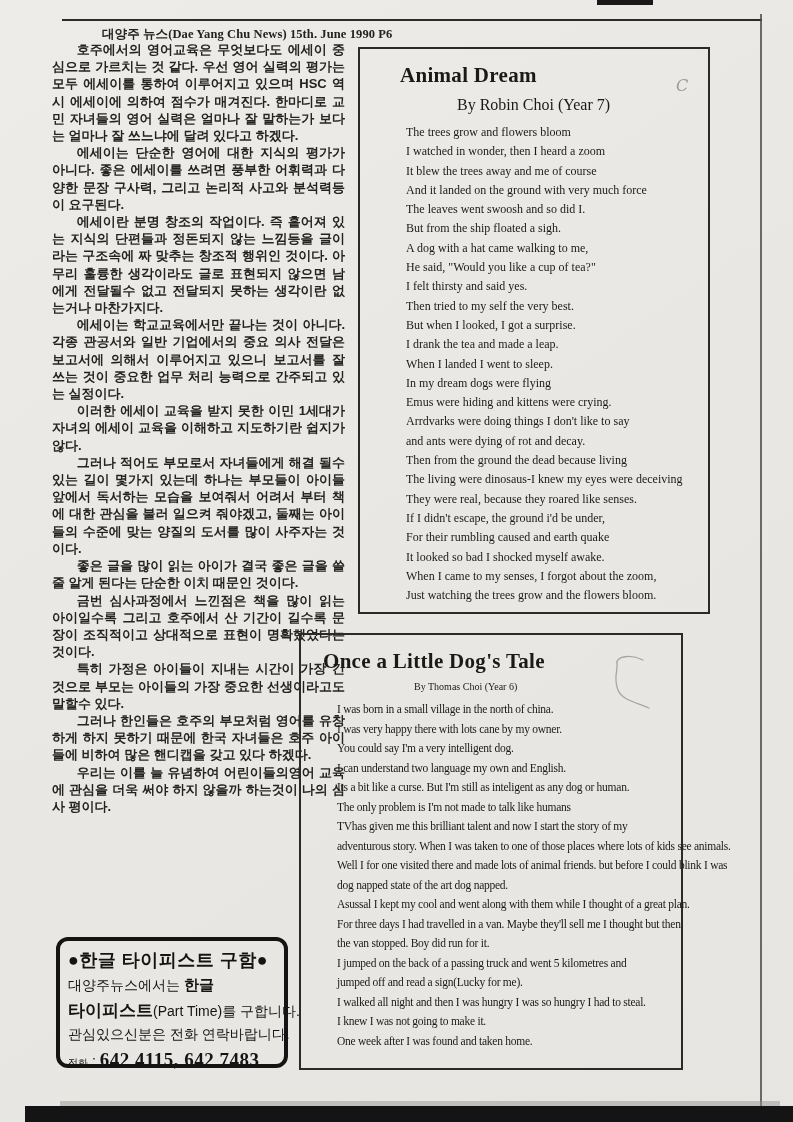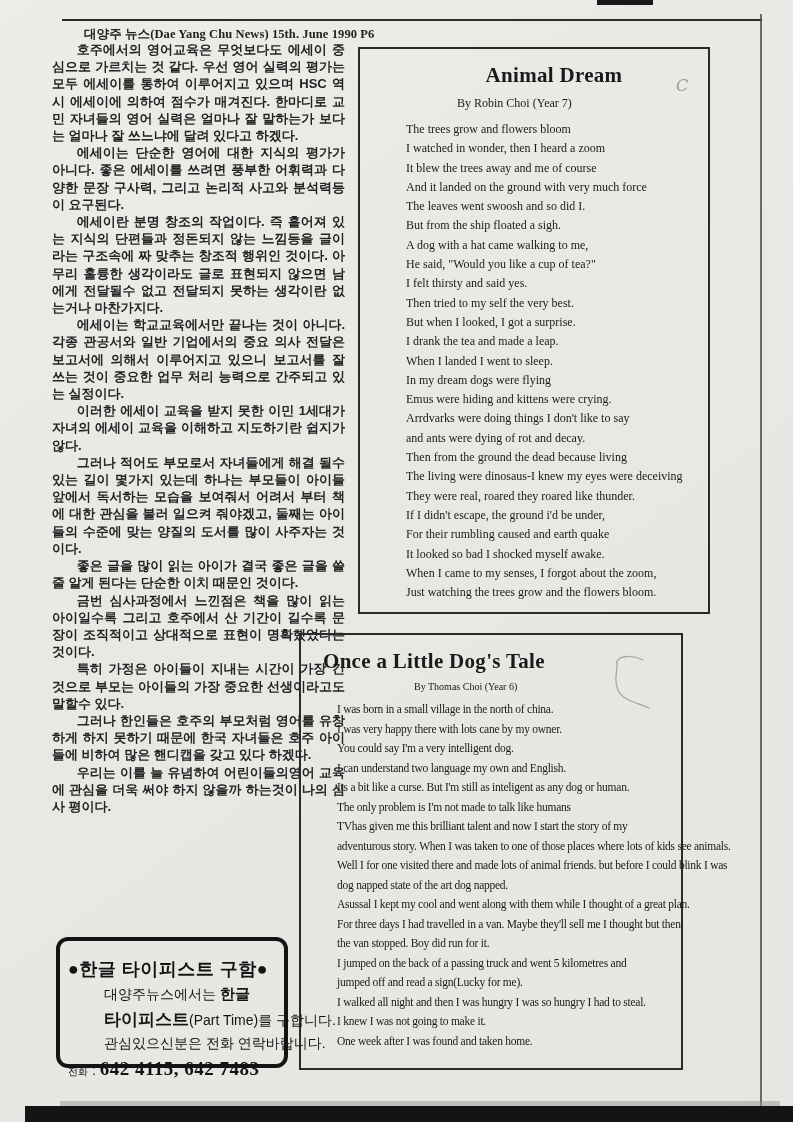--- a/index.html
+++ b/index.html
@@ -9,21 +9,21 @@
     margin:0 auto;
     background:linear-gradient(145deg,#edecE8 0%,#e9e8e4 40%,#e6e5e1 100%);
     overflow:hidden;
     font-family:"Liberation Serif", serif;
     color:#1a1a1a;
   }
   
   .top-smudge{position:absolute;left:597px;top:0;width:56px;height:5px;background:#191919;}
   .header-rule{position:absolute;left:62px;top:19px;width:700px;height:2px;background:#2b2b2b;}
   .page-header{
-    position:absolute;left:84px;top:26px;
+    position:absolute;left:102px;top:26px;
     font-size:12.5px;font-weight:bold;color:#222;
     font-family:"Liberation Serif", serif;letter-spacing:.1px;white-space:nowrap;
   }
   .right-border{position:absolute;left:760px;top:14px;width:2px;height:1092px;background:#4a4a4a;opacity:.8;}
   .bottom-bar{position:absolute;left:25px;top:1106px;width:768px;height:16px;background:#141414;}
   .bottom-bar-shadow{position:absolute;left:60px;top:1101px;width:720px;height:5px;background:#9a9892;opacity:.5;}
 
   
   .article-col{
     position:absolute;left:52px;top:41px;width:293px;
@@ -31,41 +31,41 @@
     font-weight:700;font-size:13px;line-height:17.2px;
     text-align:justify;color:#232323;
   }
   .article-col p{margin:0;text-indent:1.9em;}
 
   
   .poem-box{
     position:absolute;left:358px;top:47px;width:352px;height:567px;
     border:2px solid #2a2a2a;box-sizing:border-box;background:transparent;
   }
-  .poem-title{margin:14px 0 0 40px;font-size:21px;font-weight:bold;letter-spacing:.3px;text-align:center;}
-  .poem-byline{margin:8px 4px 0 97px;font-size:12px;}
+  .poem-title{margin:14px 0 0 40px;font-size:21px;font-weight:bold;letter-spacing:.3px;}
+  .poem-byline{margin:8px 4px 0 97px;font-size:16px;}
   .poem-lines{margin:9px 0 0 46px;font-size:12px;line-height:19.3px;white-space:nowrap;}
 
   .story-box{
     position:absolute;left:299px;top:633px;width:384px;height:437px;
     border:2px solid #2a2a2a;box-sizing:border-box;
   }
   .story-title{margin:14px 0 0 22px;font-size:21px;font-weight:bold;letter-spacing:.3px;}
   .story-byline{margin:7px 0 0 113px;font-size:10px;}
   .story-lines{margin:8px 0 0 36px;font-size:11.5px;line-height:19.5px;letter-spacing:-.25px;white-space:nowrap;}
 
   
   .ad-box{
     position:absolute;left:56px;top:937px;width:232px;height:131px;
     border:4px solid #141414;border-radius:12px;box-sizing:border-box;
-    background:transparent;padding:16px 8px 0 8px;
+    background:transparent;padding:7px 8px 0 8px;
     font-family:"Liberation Sans", sans-serif;color:#141414;
   }
   .ad-title{font-size:18px;font-weight:800;letter-spacing:.5px;white-space:nowrap;}
-  .ad-line{font-size:14px;margin-top:4px;white-space:nowrap;margin-left:36px;}
+  .ad-line{font-size:14px;margin-top:4px;white-space:nowrap;}
   .ad-bold-sm{font-weight:800;font-size:15px;}
   .ad-bold-lg{font-weight:800;font-size:17px;}
   .ad-phone{margin-top:5px;white-space:nowrap;}
   .ad-phone-label{font-size:10px;text-align:center;}
   .ad-phone-sep{font-size:14px;}
   .ad-phone-numbers{font-family:"Liberation Serif", serif;font-weight:bold;font-size:19px;letter-spacing:.5px;}
 
   
   .c-mark{
     position:absolute;left:676px;top:76px;
@@ -114,21 +114,21 @@
         <div>Then tried to my self the very best.</div>
         <div>But when I looked, I got a surprise.</div>
         <div>I drank the tea and made a leap.</div>
         <div>When I landed I went to sleep.</div>
         <div>In my dream dogs were flying</div>
         <div>Emus were hiding and kittens were crying.</div>
         <div>Arrdvarks were doing things I don't like to say</div>
         <div>and ants were dying of rot and decay.</div>
         <div>Then from the ground the dead because living</div>
         <div>The living were dinosaus-I knew my eyes were deceiving</div>
-        <div>They were real, roared they roared like thunder.</div>
+        <div>They were real, because they roared like senses.</div>
         <div>If I didn't escape, the ground i'd be under,</div>
         <div>For their rumbling caused and earth quake</div>
         <div>It looked so bad I shocked myself awake.</div>
         <div>When I came to my senses, I forgot about the zoom,</div>
         <div>Just watching the trees grow and the flowers bloom.</div>
       </div>
   </div>
 
   <div class="c-mark">C</div>
 

